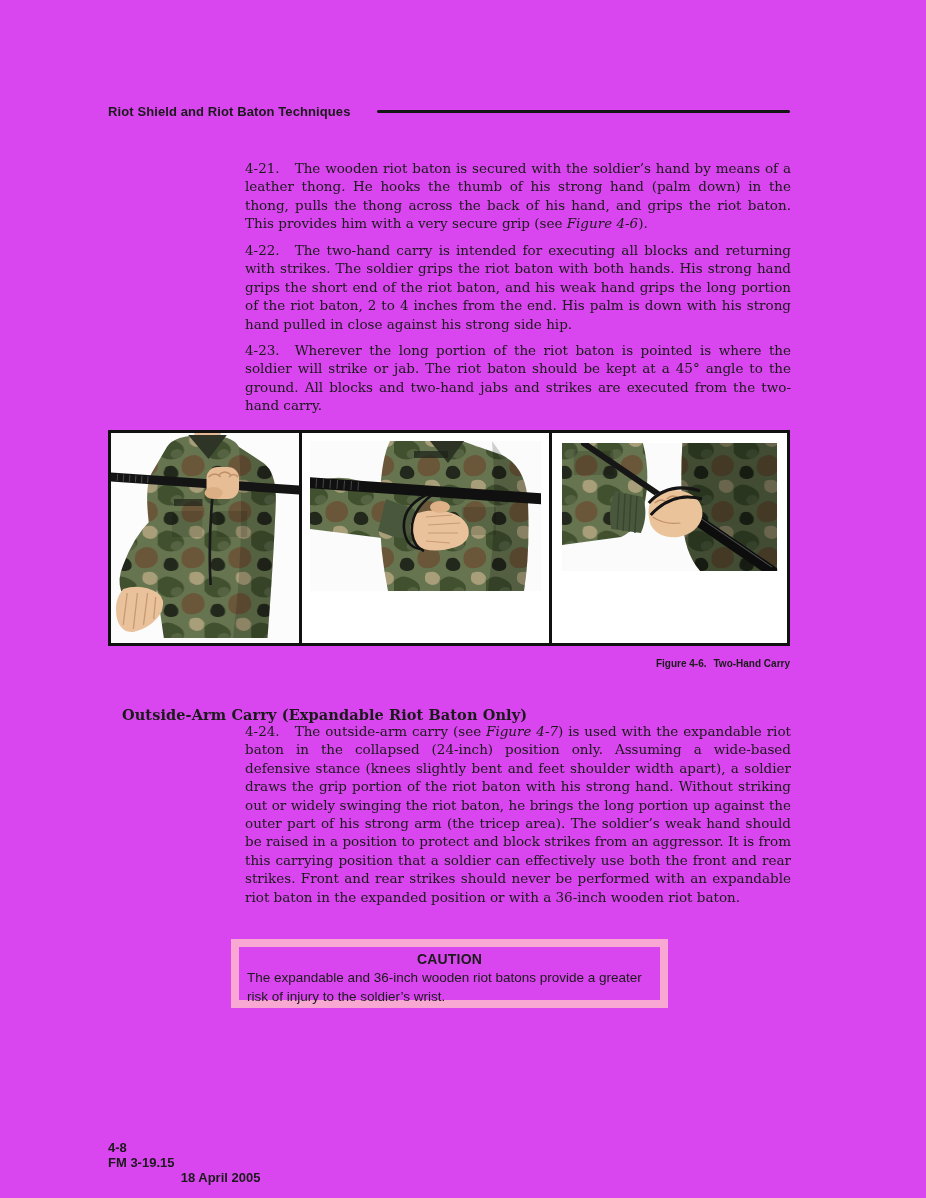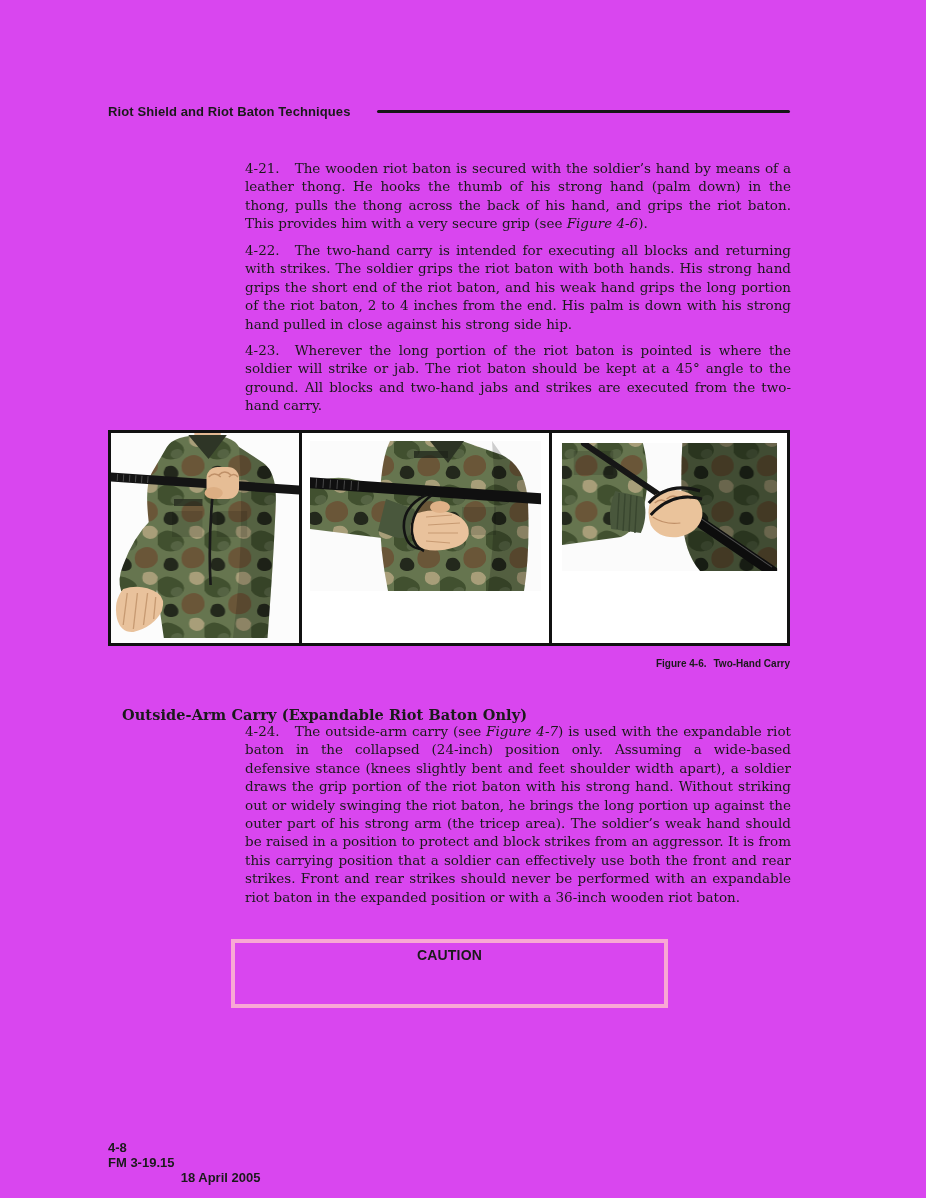--- a/index.html
+++ b/index.html
@@ -54,21 +54,21 @@
 
   .sec-heading{
     position:absolute;top:692px;left:108px;width:682px;margin:14px;
     font-family:"DejaVu Serif", serif;
     font-weight:bold;font-size:14.5px;letter-spacing:.1px;
   }
 
   
   .caution{
     position:absolute;top:939px;left:231px;width:437px;height:69px;
-    border:4px solid #f9a8d4;box-sizing:border-box;
+    border:8px solid #f9a8d4;box-sizing:border-box;
     font-family:"Liberation Sans", sans-serif;
     padding-top:4px;
   }
   .caution-title{
     text-align:center;font-weight:bold;font-size:14px;letter-spacing:.2px;
   }
   .caution-text{
     padding:1px 8px 0 8px;font-size:13.5px;line-height:19px;
   }
 
@@ -262,20 +262,21 @@
   </div>
 
   <div class="fig-caption"><span class="cap1">Figure 4-6.</span><span>Two-Hand Carry</span></div>
 
   <h2 class="sec-heading">Outside-Arm Carry (Expandable Riot Baton Only)</h2>
 
   <p class="para" style="top:722px"><span class="pnum">4-24.</span><span>The outside-arm carry (see </span><em>Figure 4-7</em><span>) is used with the expandable riot baton in the collapsed (24-inch) position only. Assuming a wide-based defensive stance (knees slightly bent and feet shoulder width apart), a soldier draws the grip portion of the riot baton with his strong hand. Without striking out or widely swinging the riot baton, he brings the long portion up against the outer part of his strong arm (the tricep area). The soldier’s weak hand should be raised in a position to protect and block strikes from an aggressor. It is from this carrying position that a soldier can effectively use both the front and rear strikes. Front and rear strikes should never be performed with an expandable riot baton in the expanded position or with a 36-inch wooden riot baton.</span></p>
 
   <div class="caution">
     <div class="caution-title">CAUTION</div>
+    <div class="caution-text">The expandable and 36-inch wooden riot batons provide a greater risk of injury to the soldier’s wrist.</div>
   </div>
 
   <div class="footer">
     <span class="f-left">4-8</span>
     <span class="f-center">FM 3-19.15</span>
     <span class="f-right">18 April 2005</span>
   </div>
 
 </div>
 

